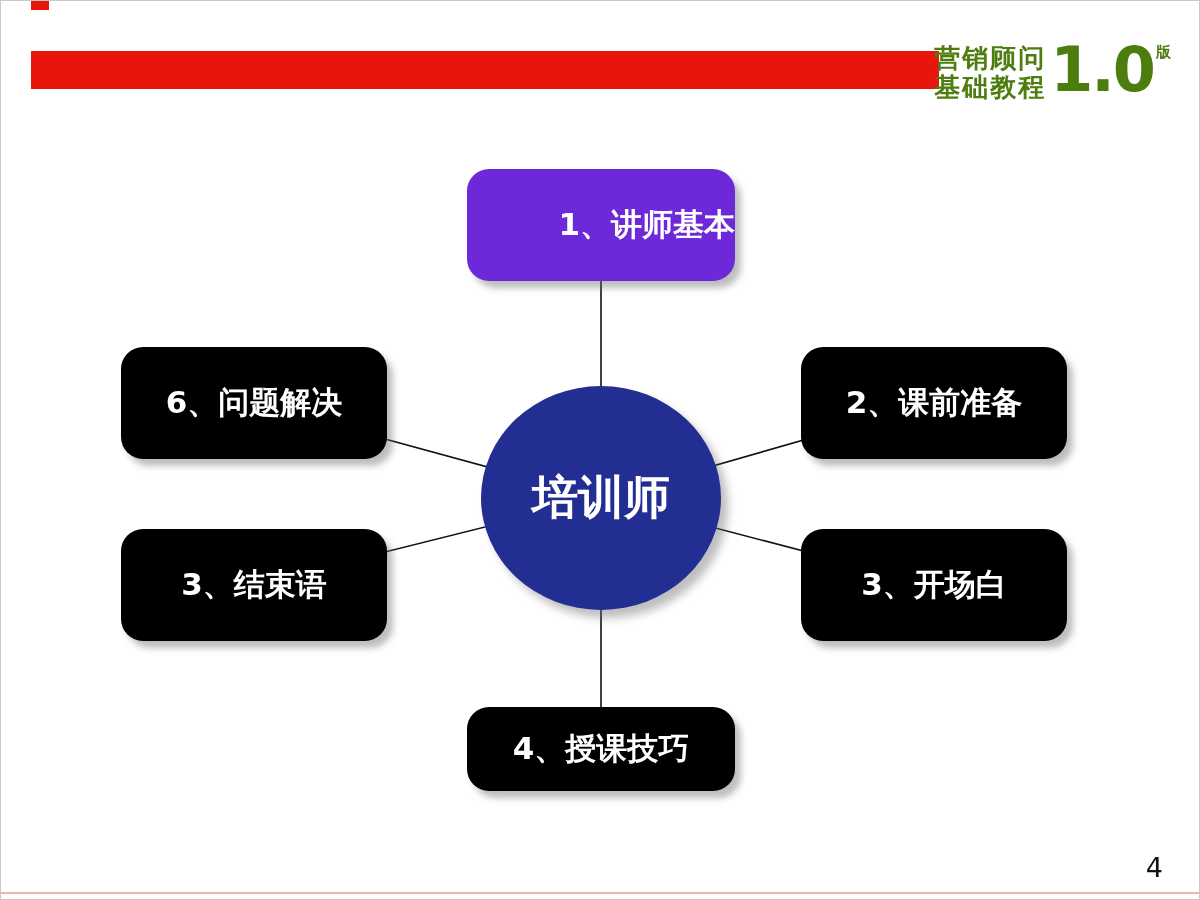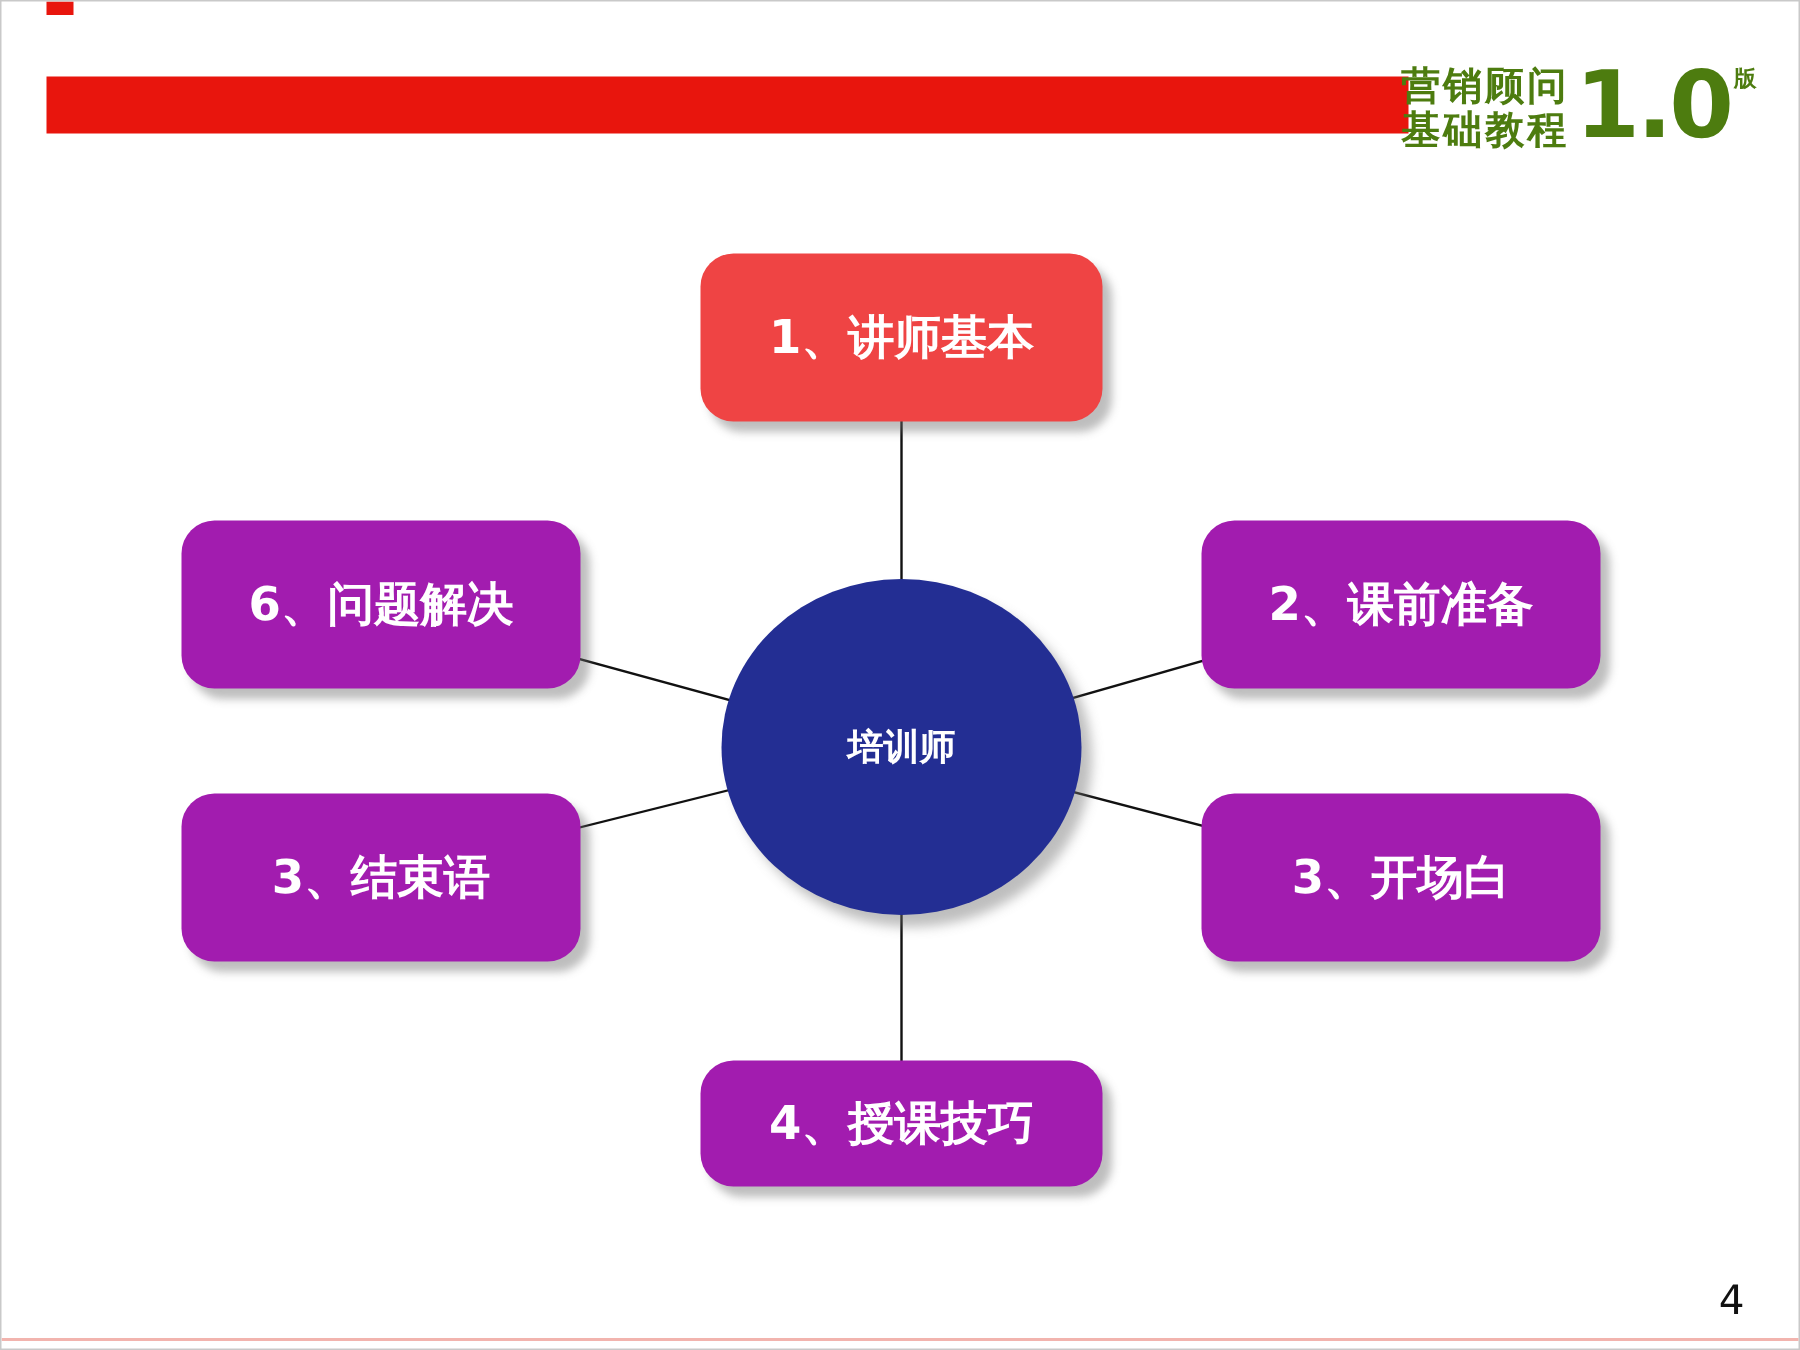--- a/index.html
+++ b/index.html
@@ -51,37 +51,37 @@
   
   .node {
     position: absolute; z-index: 2;
     display: flex; align-items: center; justify-content: center;
     color: #ffffff; font-weight: bold; font-size: 31px;
     border-radius: 22px;
     box-shadow: 6px 7px 6px rgba(110,110,110,0.45);
     text-align: center;
     white-space: nowrap;
   }
-  .node-red  { background: #ef4444; }
-  .node-gray { background: #a21caf; }
+  .node-red  { background: #6d28d9; justify-content: flex-end; }
+  .node-gray { background: #000000; }
 
   .node-top          { left: 466px; top: 168px; width: 268px; height: 112px; }
   .node-right-top    { left: 800px; top: 346px; width: 266px; height: 112px; }
   .node-right-bottom { left: 800px; top: 528px; width: 266px; height: 112px; }
   .node-bottom       { left: 466px; top: 706px; width: 268px; height: 84px; }
   .node-left-bottom  { left: 120px; top: 528px; width: 266px; height: 112px; }
   .node-left-top     { left: 120px; top: 346px; width: 266px; height: 112px; }
 
   .center-circle {
     position: absolute; z-index: 3;
     left: 480px; top: 385px; width: 240px; height: 224px;
     background: #232e93;
     border-radius: 50%;
     display: flex; align-items: center; justify-content: center;
-    color: #ffffff; font-weight: bold; font-size: 24px;
+    color: #ffffff; font-weight: bold; font-size: 46px;
     box-shadow: 7px 8px 8px rgba(110,110,110,0.45);
   }
 
   
   .bottom-rule {
     position: absolute; left: 0; bottom: 5px;
     width: 1200px; height: 2px;
     background: #f2b4ae;
   }
   .page-number {

